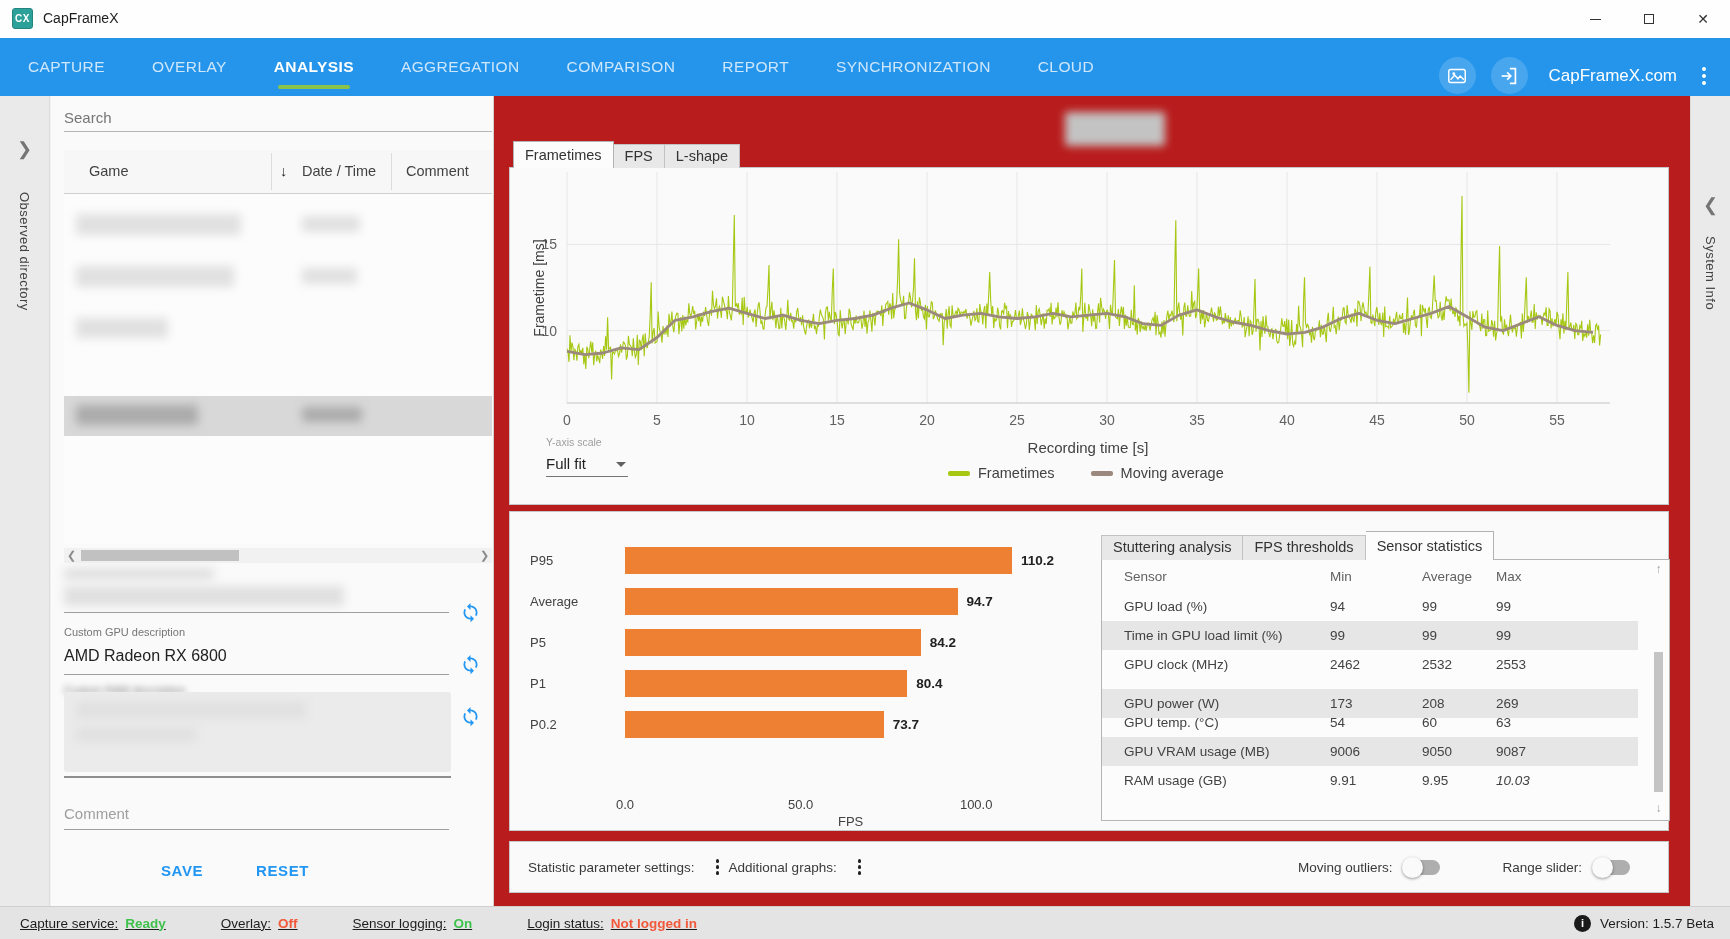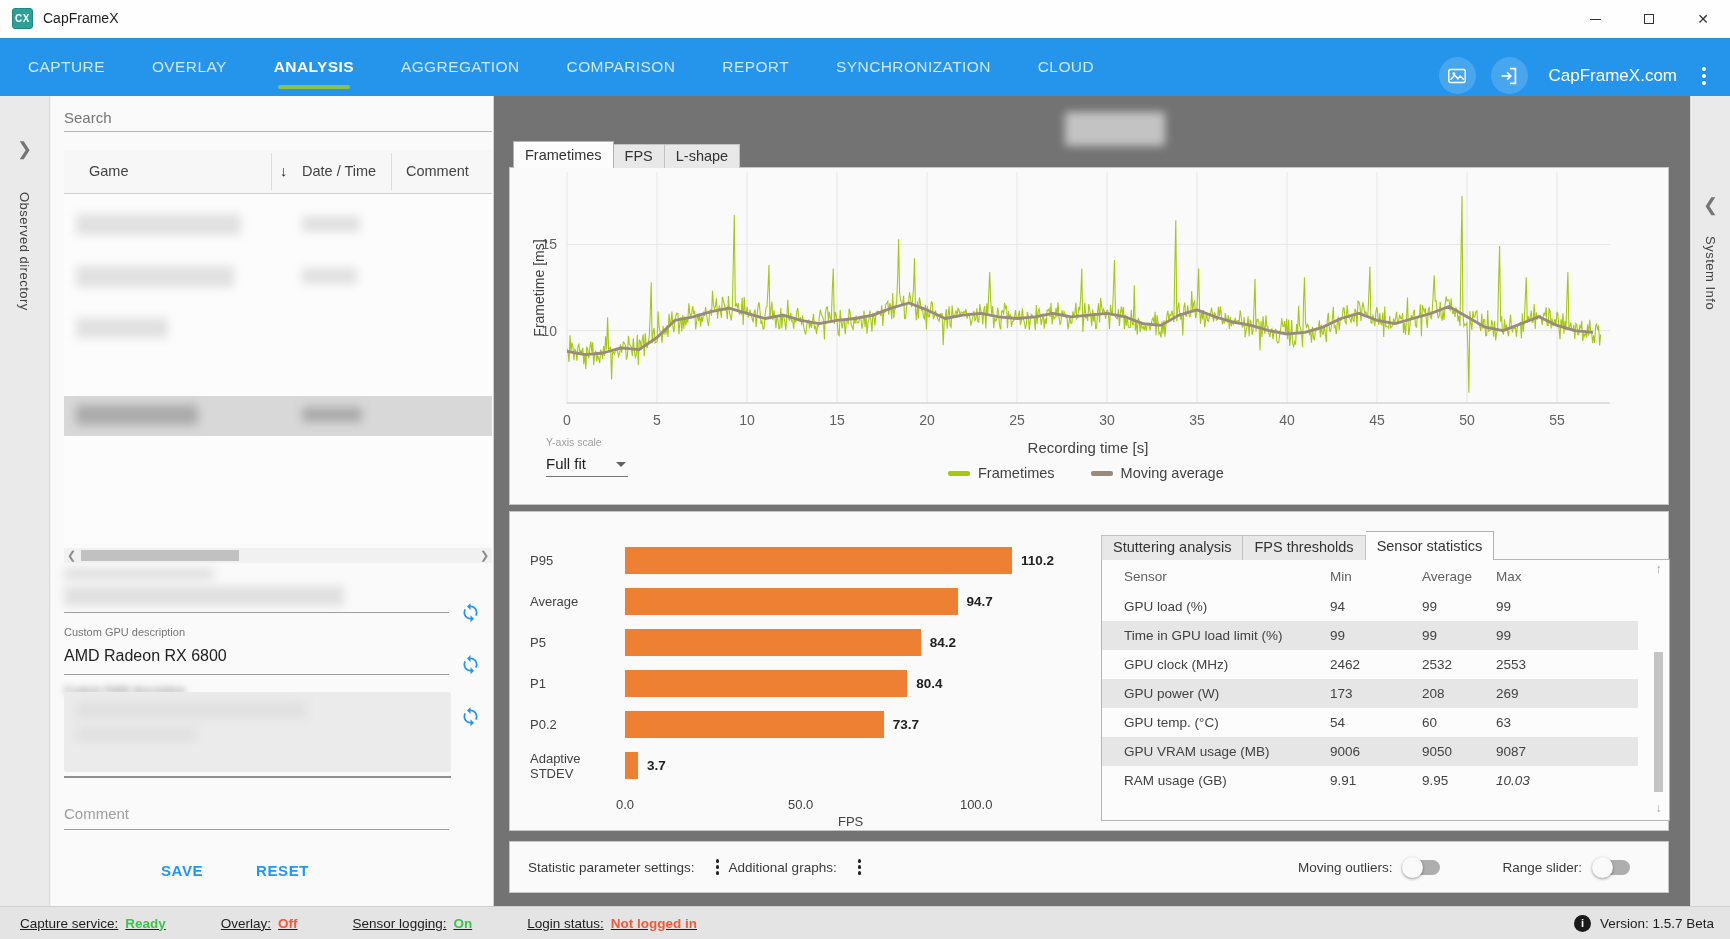--- a/index.html
+++ b/index.html
@@ -83,21 +83,21 @@
                  display:flex; align-items:center; justify-content:center; }
   .text-btn { position:absolute; top:758px; height:32px; border:none; background:transparent;
               color:var(--accent-blue,#2196F3); font-size:15px; font-weight:bold; letter-spacing:.6px;
               font-family:"Liberation Sans", sans-serif; cursor:pointer; }
 
   
   #right-strip { position:absolute; left:1690px; top:96px; width:40px; height:810px; background:#eaeaea;
                  border-left:1px solid #dcdcdc; }
 
   
-  #main { position:absolute; left:494px; top:96px; width:1196px; height:810px; background:#737373; }
+  #main { position:absolute; left:494px; top:96px; width:1196px; height:810px; background:#b91c1c; }
   #top-redacted { position:absolute; left:571px; top:16px; width:100px; height:34px; background:#c3c3c3;
                   filter:blur(4px); border-radius:2px; }
   .tabs { position:absolute; display:flex; align-items:stretch; z-index:3; }
   .tab { border:1px solid #c2c2c2; border-bottom:none; padding:3px 11px 5px; background:#e8e8e8;
          color:#333; font-size:14.5px; margin-top:3px; cursor:pointer; }
   .tab + .tab { border-left:none; }
   .tab.active { background:#fcfcfc; margin-top:0; padding-top:5px; border-color:#b2b2b2; }
   #graph-tabs { left:19px; top:45px; height:27px; }
   .card { position:absolute; background:#fafafa; border:1px solid #c6c6c6; }
   #graph-card { left:15px; top:71px; width:1160px; height:338px; }
@@ -379,25 +379,20 @@
           <div class="bar-row" style="top: 134px; width: 540px;">
             <div class="bar-label">P1</div>
             <div class="bar-rect" style="width: 282.348px;"></div>
             <div class="bar-value" style="left: 396.348px;">80.4</div>
           </div>
           <div class="bar-row" style="top: 175px; width: 540px;">
             <div class="bar-label">P0.2</div>
             <div class="bar-rect" style="width: 258.819px;"></div>
             <div class="bar-value" style="left: 372.819px;">73.7</div>
           </div>
-          <div class="bar-row" style="top: 216px; width: 540px;">
-            <div class="bar-label">Adaptive STDEV</div>
-            <div class="bar-rect" style="width: 12.9936px;"></div>
-            <div class="bar-value" style="left: 126.994px;">3.7</div>
-          </div>
           <div class="bar-tick" style="left: 105px; top: 261px;">0.0</div>
           <div class="bar-tick" style="left: 280.59px; top: 261px;">50.0</div>
           <div class="bar-tick" style="left: 456.18px; top: 261px;">100.0</div>
           <div id="bar-xlabel" style="left: 318px; top: 278px;">FPS</div>
         </div>
       <div class="tabs" id="analysis-tabs">
           <div class="tab">Stuttering analysis</div>
           <div class="tab">FPS thresholds</div>
           <div class="tab active">Sensor statistics</div>
         </div>
@@ -420,21 +415,21 @@
               <div class="st-cell" style="left: 228px;">99</div>
               <div class="st-cell" style="left: 320px;">99</div>
               <div class="st-cell" style="left: 394px;">99</div>
             </div>
             <div class="st-row" style="top: 90px;">
               <div class="st-cell" style="left: 22px;">GPU clock (MHz)</div>
               <div class="st-cell" style="left: 228px;">2462</div>
               <div class="st-cell" style="left: 320px;">2532</div>
               <div class="st-cell" style="left: 394px;">2553</div>
             </div>
-            <div class="st-row alt" style="top: 119px;">
+            <div class="st-row alt" style="top: 129px;">
               <div class="st-cell" style="left: 22px;">GPU power (W)</div>
               <div class="st-cell" style="left: 228px;">173</div>
               <div class="st-cell" style="left: 320px;">208</div>
               <div class="st-cell" style="left: 394px;">269</div>
             </div>
             <div class="st-row" style="top: 148px;">
               <div class="st-cell" style="left: 22px;">GPU temp. (°C)</div>
               <div class="st-cell" style="left: 228px;">54</div>
               <div class="st-cell" style="left: 320px;">60</div>
               <div class="st-cell" style="left: 394px;">63</div>

